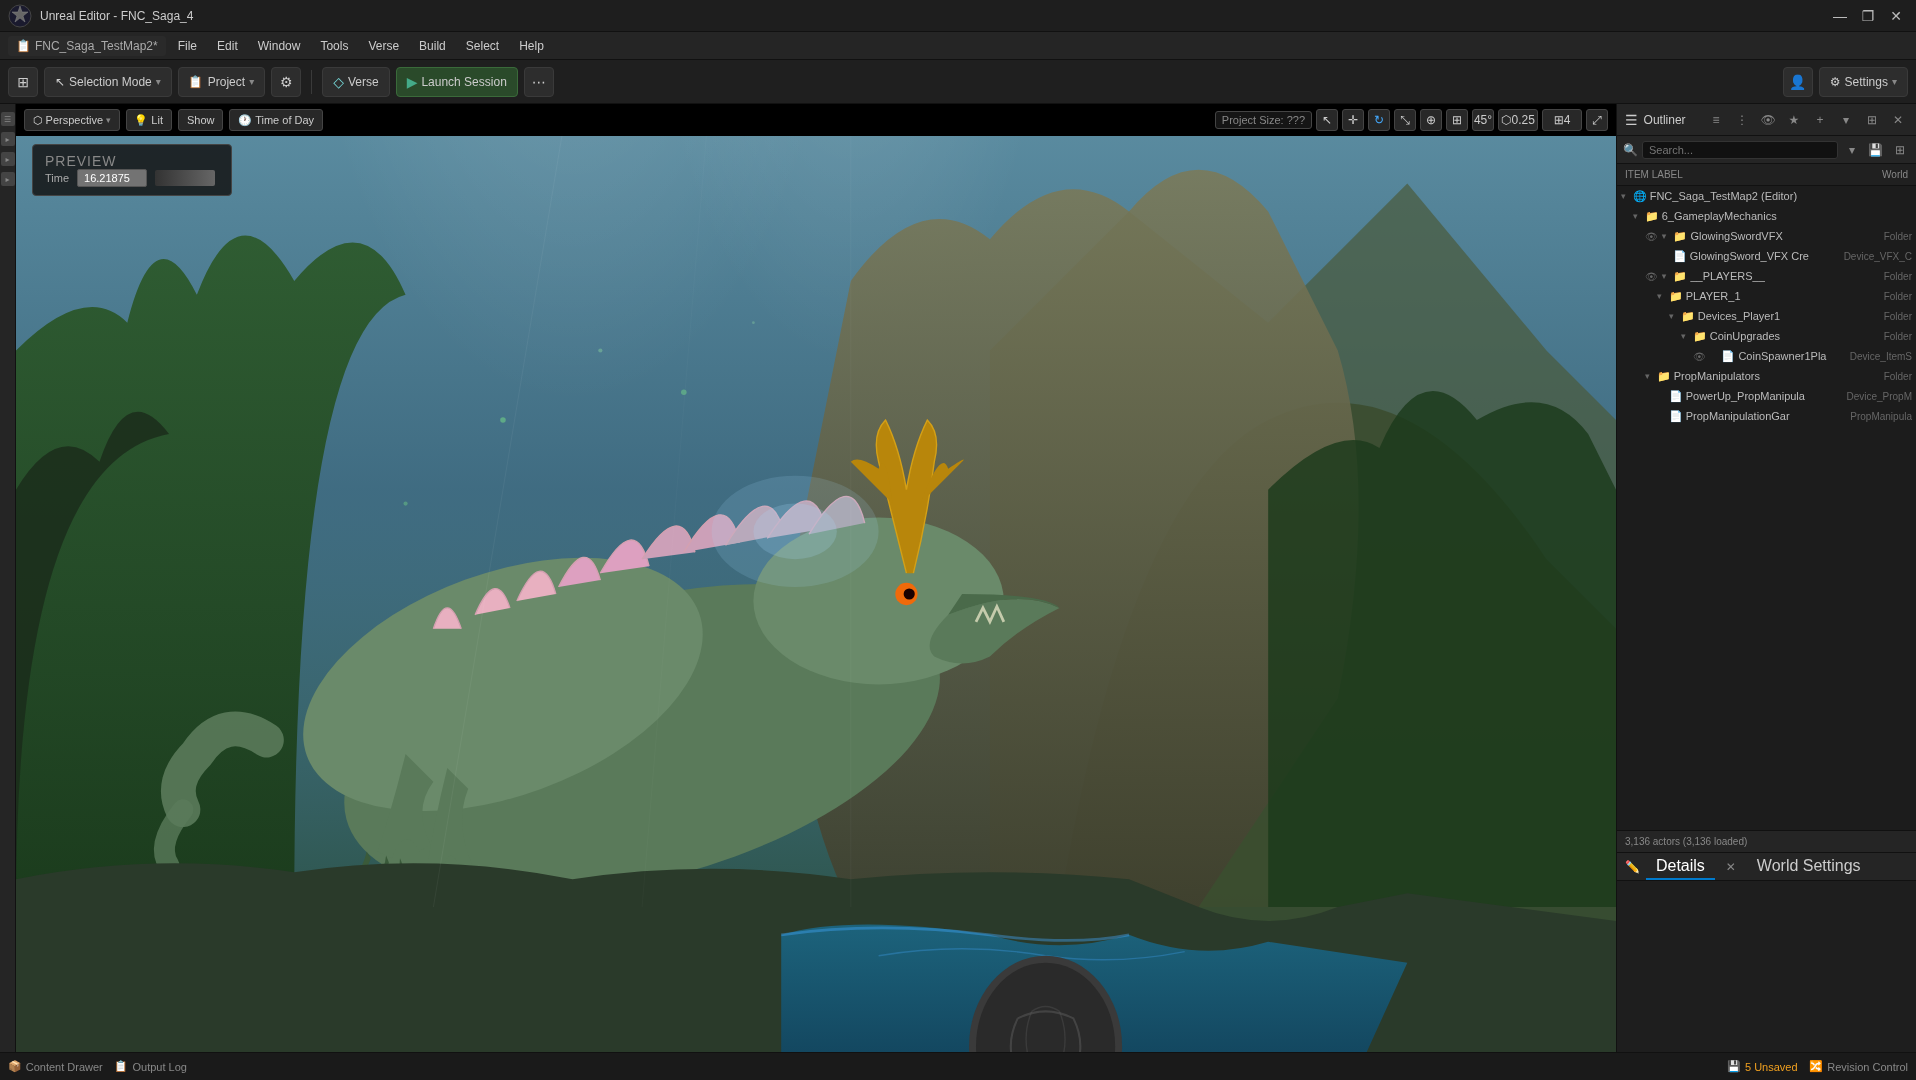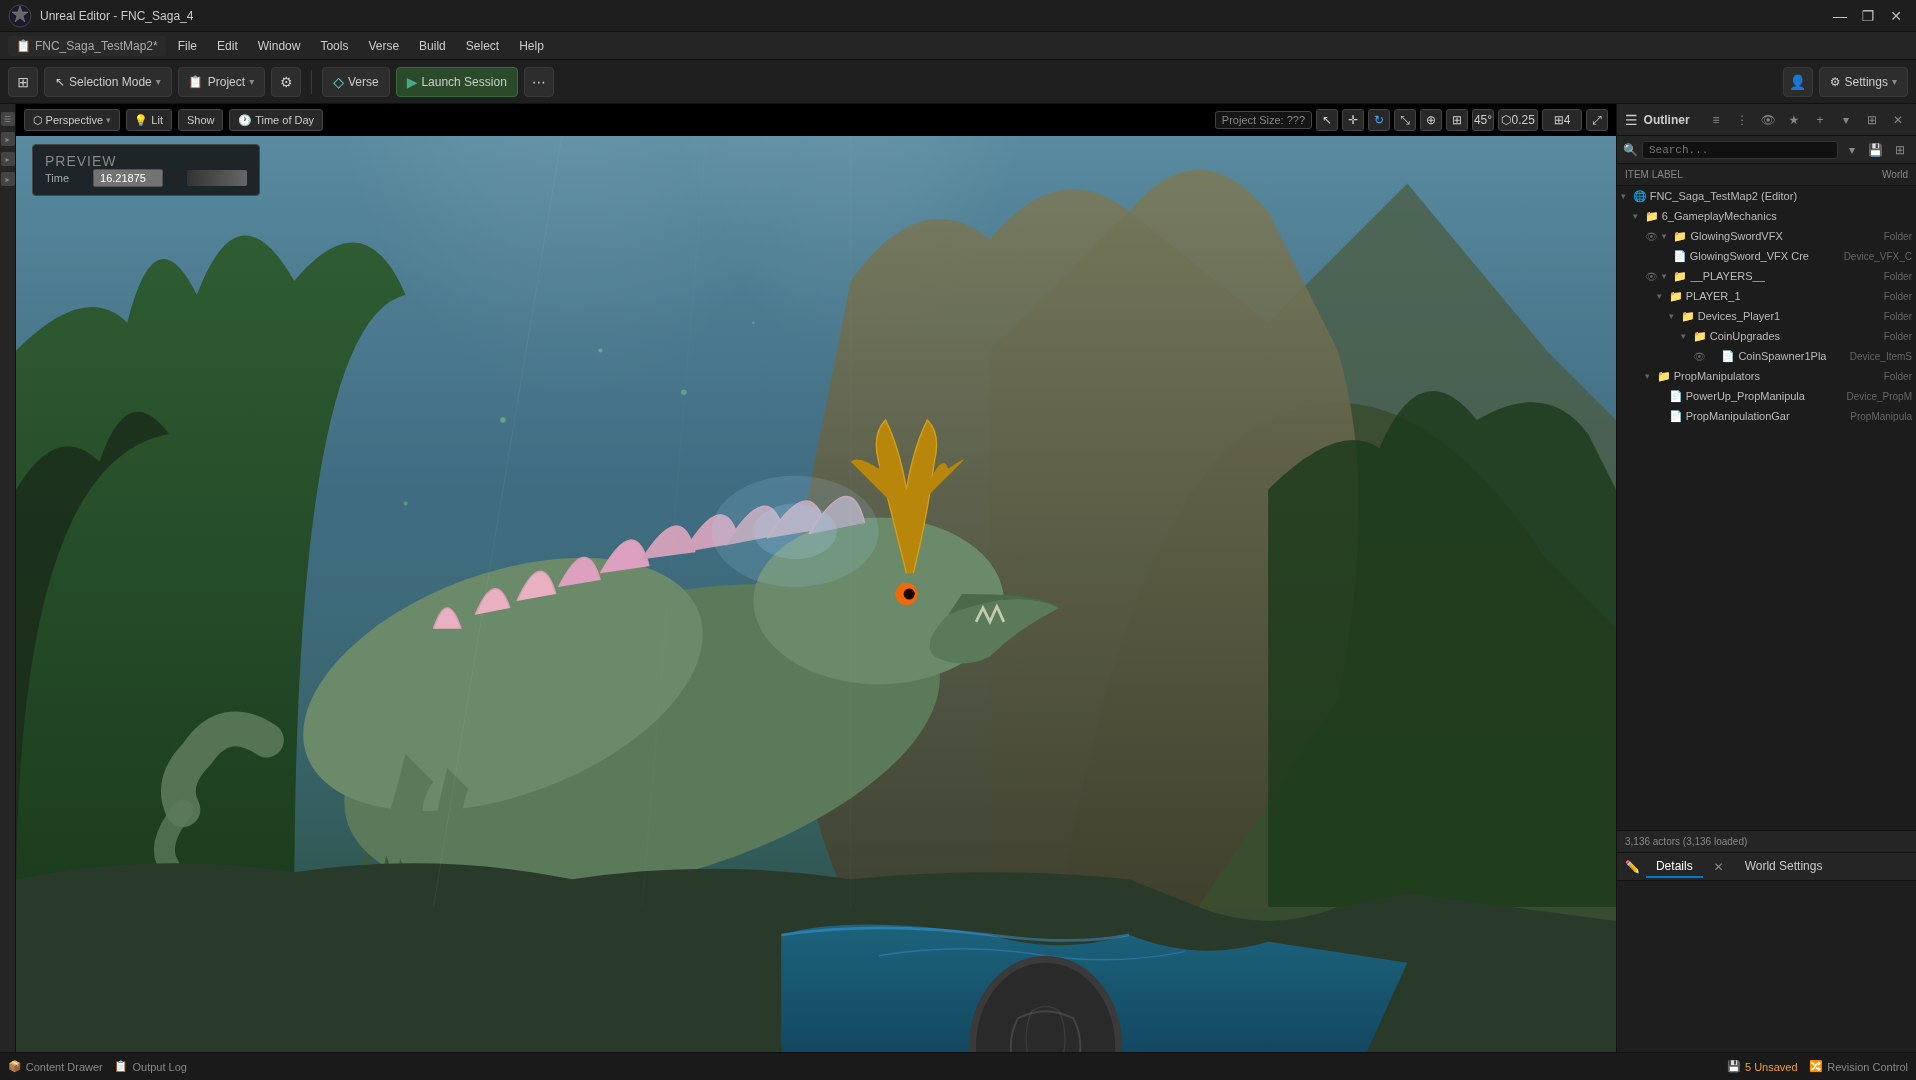--- a/index.html
+++ b/index.html
@@ -209,21 +209,21 @@
     }
     #preview-label {
       font-size: 14px;
       color: #888;
       text-transform: uppercase;
       letter-spacing: 1px;
     }
     #preview-time-row {
       display: flex;
       align-items: center;
-      gap: 24px;
+      gap: 8px;
     }
     #preview-time-label {
       font-size: 11px;
       color: #aaa;
     }
     #preview-time-value {
       background: #737373;
       border: 1px solid #555;
       padding: 2px 6px;
       font-size: 11px;
@@ -252,21 +252,21 @@
       height: 32px;
       background: #252525;
       display: flex;
       align-items: center;
       padding: 0 8px;
       gap: 6px;
       border-bottom: 1px solid #111;
     }
     #outliner-title {
       font-size: 12px;
-      font-weight: bold;
+      font-weight: normal;
       color: #ccc;
       flex: 1;
     }
     .panel-icon-btn {
       width: 20px;
       height: 20px;
       display: flex;
       align-items: center;
       justify-content: center;
       cursor: pointer;
@@ -286,21 +286,20 @@
     }
     #outliner-search-input {
       flex: 1;
       background: #111;
       border: 1px solid #333;
       color: #ccc;
       padding: 2px 6px;
       font-size: 11px;
       border-radius: 3px;
       outline: none;
-      font-family: Liberation Mono, monospace;
     }
 
     #outliner-columns {
       display: flex;
       align-items: center;
       height: 22px;
       background: #202020;
       border-bottom: 1px solid #111;
       padding: 0 8px;
     }
@@ -361,21 +360,21 @@
       align-items: center;
       padding: 0 8px;
       gap: 6px;
       border-bottom: 1px solid #111;
     }
     .details-tab {
       display: flex;
       align-items: center;
       gap: 4px;
       padding: 3px 10px;
-      font-size: 12px;
+      font-size: 16px;
       color: #ccc;
       cursor: pointer;
       border-bottom: 2px solid transparent;
       text-align: right;
     }
     .details-tab.active { border-bottom-color: #007acc; color: #fff; }
     #details-content {
       flex: 1;
       display: flex;
       align-items: center;

